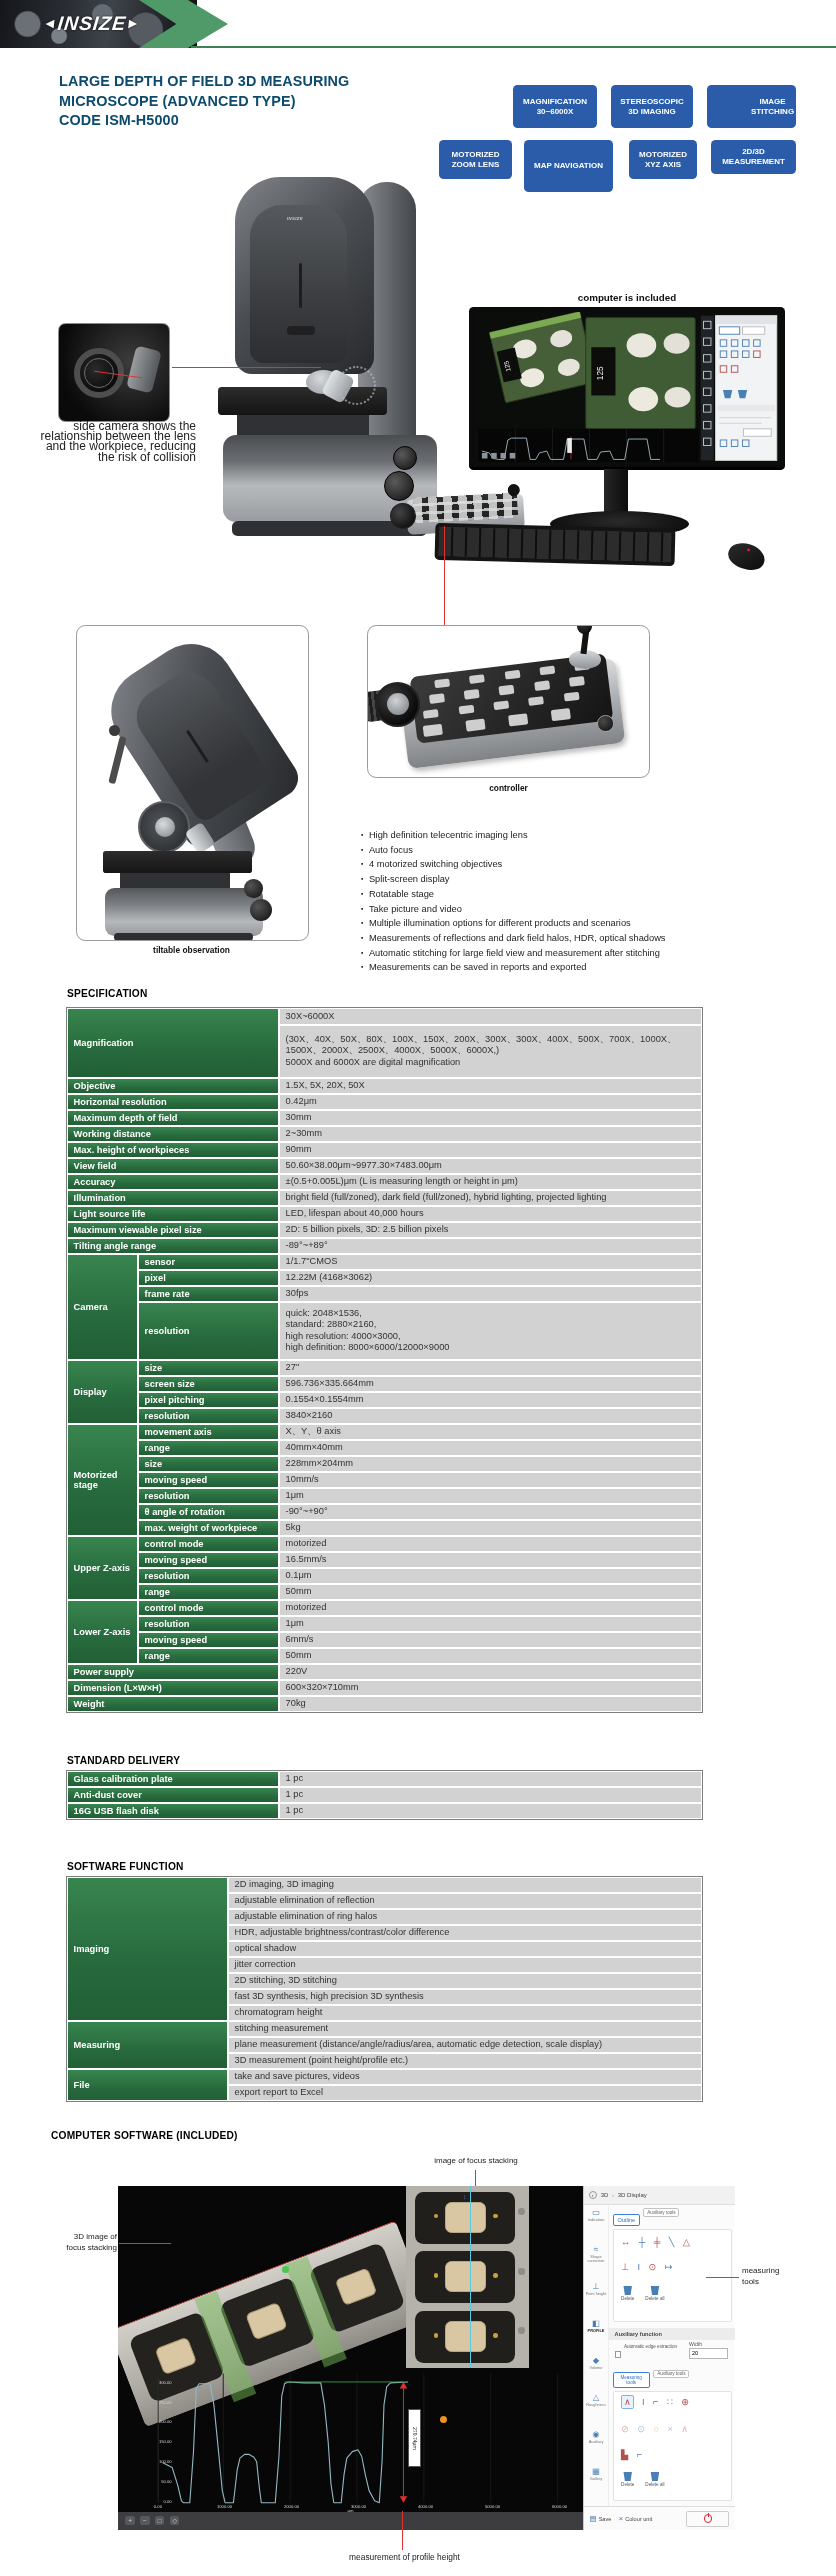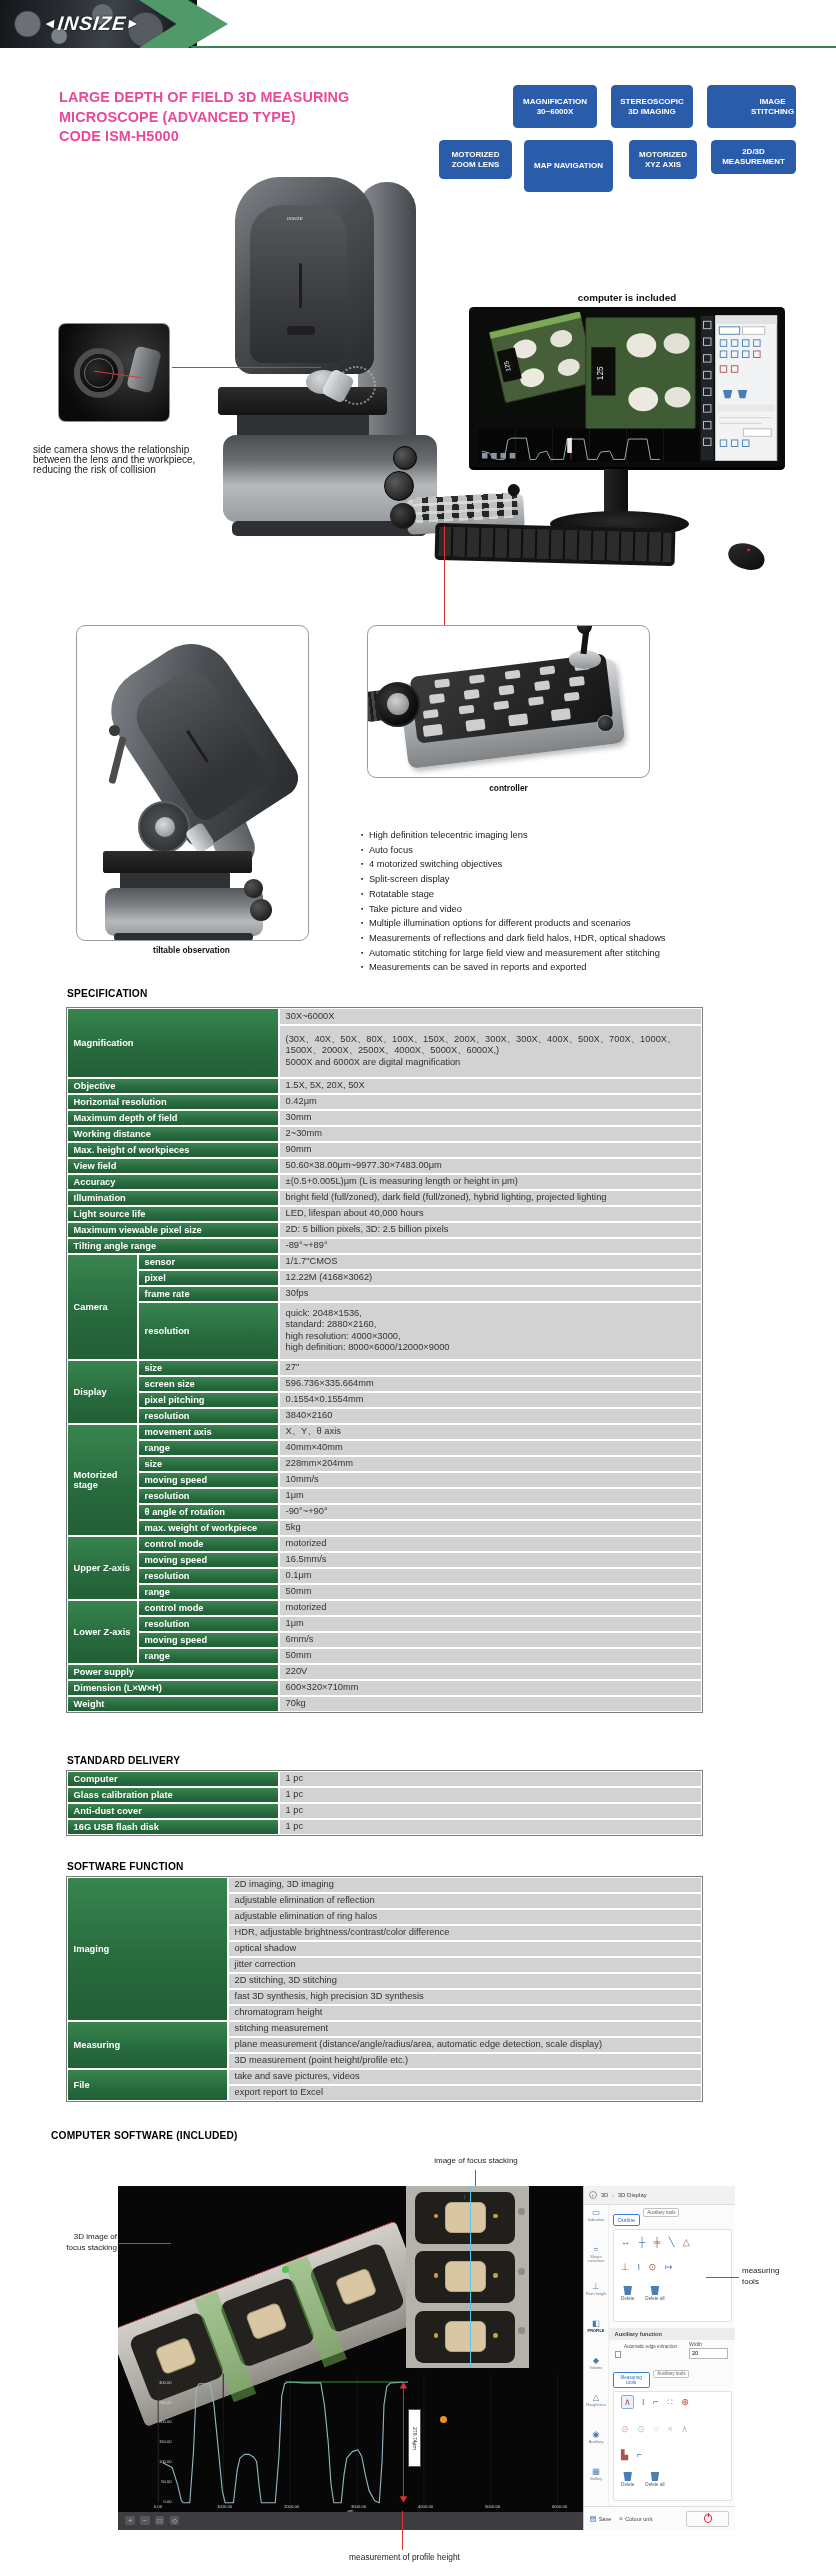--- a/index.html
+++ b/index.html
@@ -13,21 +13,21 @@
     radial-gradient(circle at 52% 30%, #666c73 0 9%, transparent 10%),
     radial-gradient(circle at 74% 62%, #565b61 0 11%, transparent 12%),
     linear-gradient(100deg,#14161a 0%,#2b2f35 35%,#3e434a 55%,#23262b 80%,#0f1113 100%)}
   #hdrChev{position:absolute;left:139px;top:0;width:89px;height:48px;background:#4f9a68;
     clip-path:polygon(0 0,55% 0,100% 50%,55% 100%,0 100%,42% 50%)}
   #hdrLogo{position:absolute;left:43px;top:12px;font-style:italic;font-weight:bold;font-size:19.5px;color:#fff;letter-spacing:0.9px;transform:skewX(-6deg);text-shadow:0 0 1.9px #000}
   #hdrLogo .la{font-size:14px;vertical-align:1.9px}
   #hdrLine{position:absolute;left:191px;top:46px;width:646px;height:1.9px;background:#3e7f55}
 
   
-  #titleBlock{position:absolute;left:59px;top:88px;font-weight:bold;font-size:14.4px;line-height:19.5px;color:#ec4899;letter-spacing:0.1px}
+  #titleBlock{position:absolute;left:59px;top:72px;font-weight:bold;font-size:14.4px;line-height:19.5px;color:#0c4a6e;letter-spacing:0.1px}
   .badge{position:absolute;background:#2a5caa;border-radius:4.6px;color:#fff;display:flex;flex-direction:column;align-items:center;justify-content:center;text-align:center;font-weight:bold;font-size:8px;line-height:9.8px;padding:1.9px}
 
   
   #mic1{position:absolute;left:209px;top:175px;width:223px;height:372px}
   #mic1 div{position:absolute}
   .m-arm{left:149px;top:7.4px;width:58px;height:335px;border-radius:28px 28px 9.3px 9.3px;background:linear-gradient(90deg,#8b8f94,#5f6368 60%,#43474b)}
   .m-head{left:26px;top:1.9px;width:139px;height:197px;border-radius:45px 45px 16.7px 16.7px;background:linear-gradient(135deg,#80848a,#4a4e52 45%,#28292c)}
   .m-face{left:41px;top:30px;width:97px;height:158px;border-radius:32px 32px 13px 13px;background:linear-gradient(180deg,#56595d,#37393c 70%,#2c2e31)}
   .m-logo{left:78px;top:41px;font-size:4.2px;color:#c9ccd0;font-style:italic;font-weight:bold;letter-spacing:0.4px}
   .m-slit{left:90px;top:88px;width:2.8px;height:45px;background:#1d1d1f;border-radius:1.9px}
@@ -42,21 +42,21 @@
   .m-knob1{left:184px;top:271px;width:24px;height:24px;border-radius:50%;background:radial-gradient(circle at 35% 35%,#5a5a5a,#0e0e0e);border:1.9px solid #000}
   .m-knob2{left:175px;top:296px;width:30px;height:30px;border-radius:50%;background:radial-gradient(circle at 35% 35%,#5a5a5a,#0e0e0e);border:1.9px solid #000}
 
   
   #sideInset{position:absolute;left:58px;top:323px;width:112px;height:99px;border:1.9px solid #8b8b8b;border-radius:7.4px;overflow:hidden;background:radial-gradient(circle at 65% 38%,#3c3c3c,#0a0a0a 75%)}
   #sideInset div{position:absolute}
   .si-lens{left:15px;top:24px;width:50px;height:50px;border-radius:50%;border:6.5px solid #4e4e4e;background:radial-gradient(circle at 40% 40%,#2a2a2a,#000)}
   .si-ring{left:25px;top:34px;width:30px;height:30px;border-radius:50%;border:1.9px solid #6d6d6d}
   .si-cyl{left:72px;top:24px;width:26px;height:43px;border-radius:5.6px;background:linear-gradient(90deg,#9a9da0,#55585b);transform:rotate(14deg)}
   .si-red{left:35px;top:50px;width:48px;height:0.9px;background:#e03433;transform:rotate(8deg)}
-  #sideCaption{position:absolute;left:33px;top:445px;width:163px;text-align:left;font-size:10px;line-height:10.2px;color:#222}
+  #sideCaption{position:absolute;left:33px;top:421px;width:163px;text-align:right;font-size:12px;line-height:10.2px;color:#222}
   .redline{position:absolute;background:#e03433}
   #redline1{left:172px;top:367px;width:149px;height:0.9px}
   #redline2{left:444px;top:526px;width:0.9px;height:99px}
 
   
   #compCaption{position:absolute;left:469px;top:292px;width:316px;text-align:center;font-weight:bold;font-size:9.8px;color:#111}
   #monitor{position:absolute;left:469px;top:307px;width:316px;height:163px;background:#0b0b0b;border-radius:4.6px;padding:4.6px;border-bottom:3.7px solid #000}
   #monNeck{position:absolute;left:604px;top:469px;width:24px;height:45px;background:linear-gradient(90deg,#262626,#0c0c0c)}
   #monBase{position:absolute;left:550px;top:511px;width:139px;height:26px;border-radius:50%;background:radial-gradient(ellipse at 50% 40%,#2a2a2a,#050505)}
   #keyboard{position:absolute;left:435px;top:526px;width:240px;height:37px;border-radius:4.6px;background:#141414;transform:rotate(1.5deg);padding:3.7px;}
@@ -605,24 +605,20 @@
 
   <div id="delHead" class="shead" style="left:67px;top:1755px">STANDARD DELIVERY</div>
   <div id="delTableWrap" class="tabwrap" style="top:1771px">
       <table class="gtab">
         <colgroup>
           <col style="width: 212px;">
           <col style="width: 423px;">
         </colgroup>
         <tbody>
           <tr>
-            <td class="lbl">Computer</td>
-            <td class="val">1 pc</td>
-          </tr>
-          <tr>
             <td class="lbl">Glass calibration plate</td>
             <td class="val">1 pc</td>
           </tr>
           <tr>
             <td class="lbl">Anti-dust cover</td>
             <td class="val">1 pc</td>
           </tr>
           <tr>
             <td class="lbl">16G USB flash disk</td>
             <td class="val">1 pc</td>

